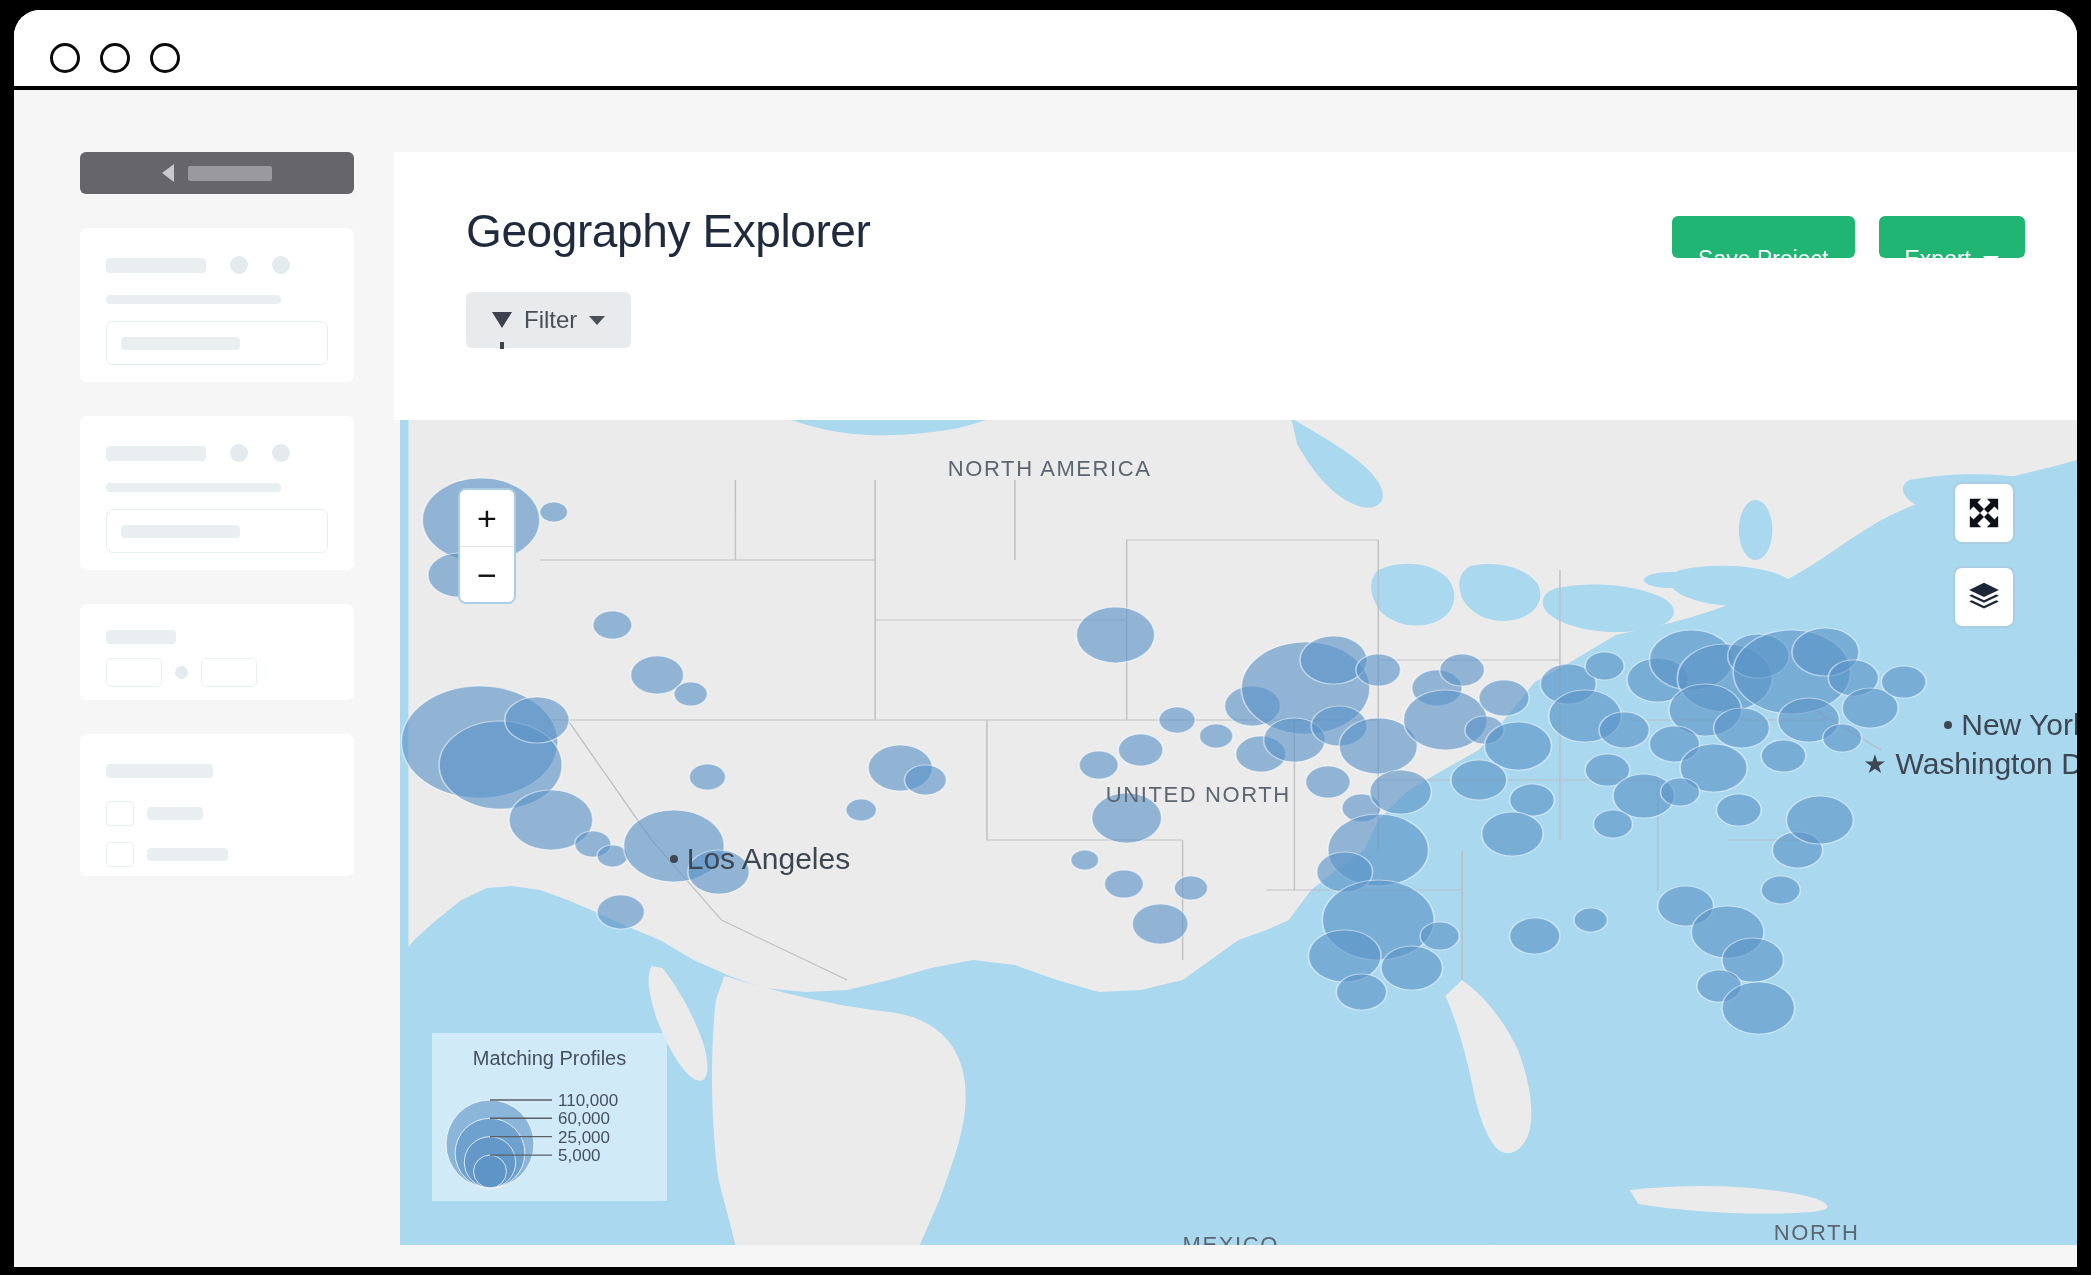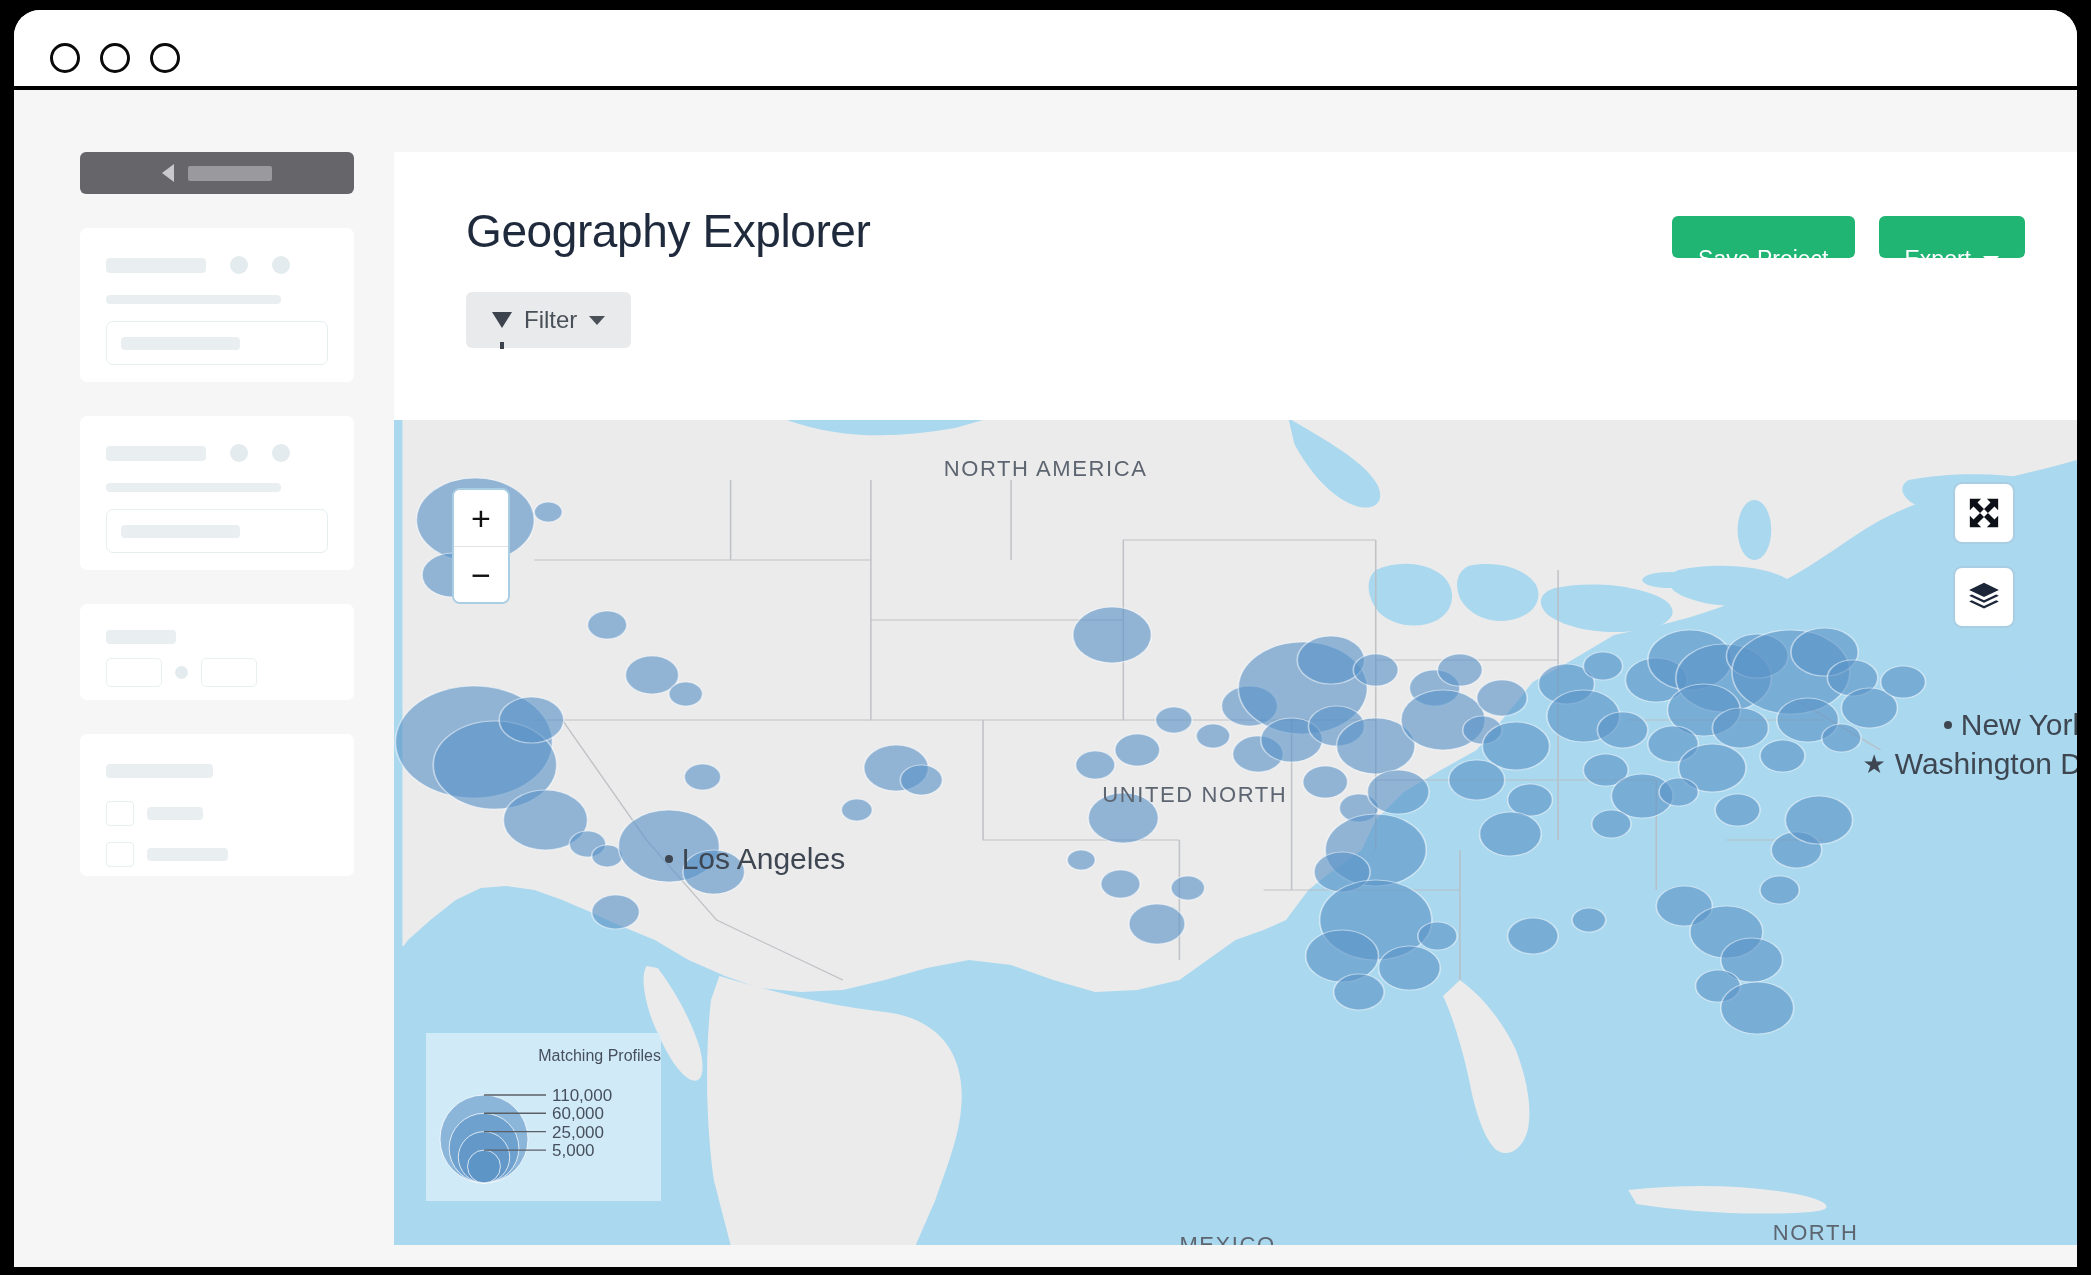--- a/index.html
+++ b/index.html
@@ -193,20 +193,21 @@
     border-right: 8px solid transparent;
     border-top: 9px solid #495057;
   }
 
   
   .map-wrap {
     position: relative;
     height: 825px;
     background: #fde047;
     overflow: hidden;
+    margin-left: 6px;
   }
   .map-svg { position: absolute; inset: 0; width: 100%; height: 100%; display: block; }
 
   .map-label {
     position: absolute;
     color: #5d6570;
     font-size: 22px;
     letter-spacing: 1.6px;
     white-space: nowrap;
     pointer-events: none;
@@ -263,23 +264,23 @@
 
   
   .legend {
     position: absolute;
     left: 32px; bottom: 44px;
     width: 235px; height: 168px;
     background: rgba(217,238,250,0.82);
     padding: 14px 0 0 0;
   }
   .legend-title {
-    font-size: 16px;
+    font-size: 20px;
     color: #46505c;
-    text-align: right;
+    text-align: center;
     margin-bottom: 6px;
   }
   .legend-svg { display: block; }
 
   .chrome-base {
     position: absolute;
     left: 0; right: 0; bottom: 0;
     height: 8px;
     background: #000;
   }

